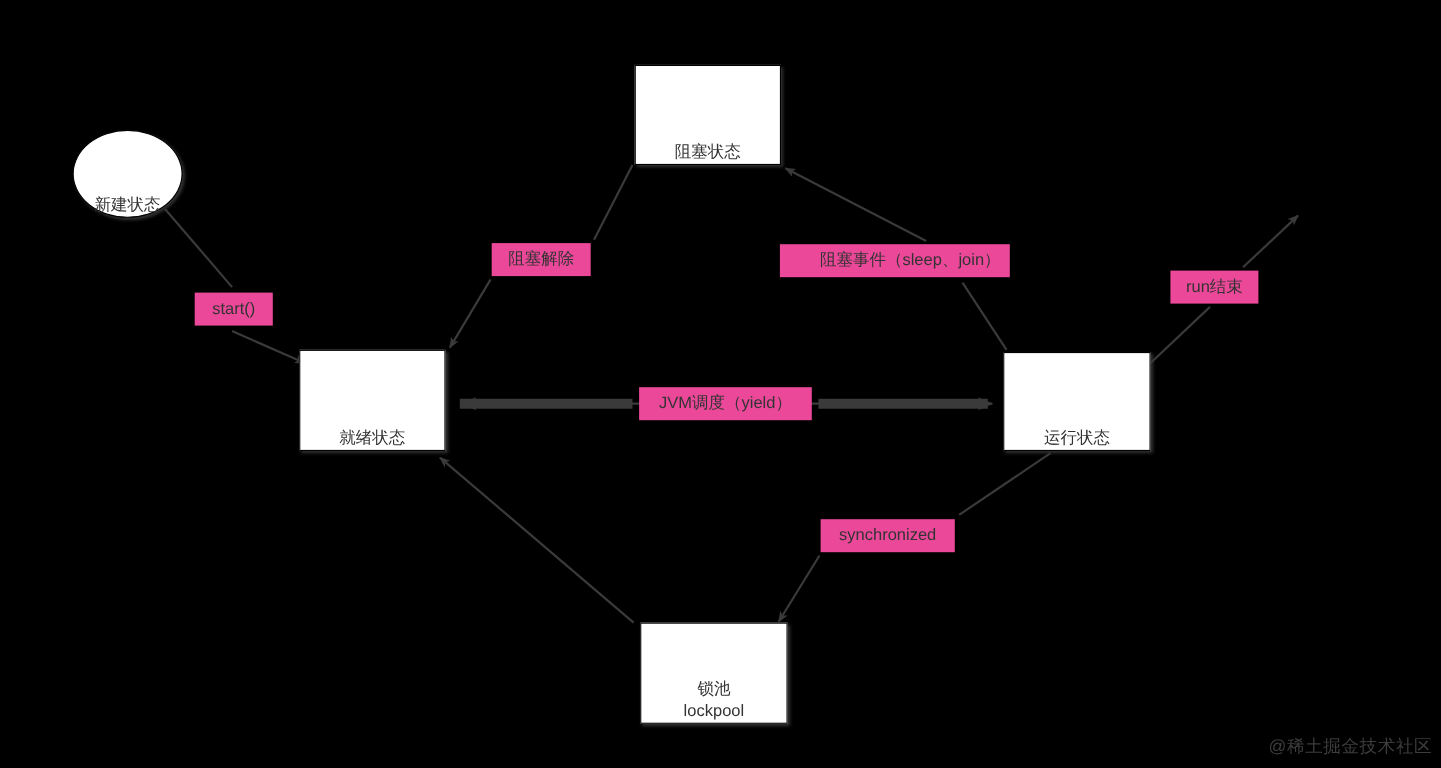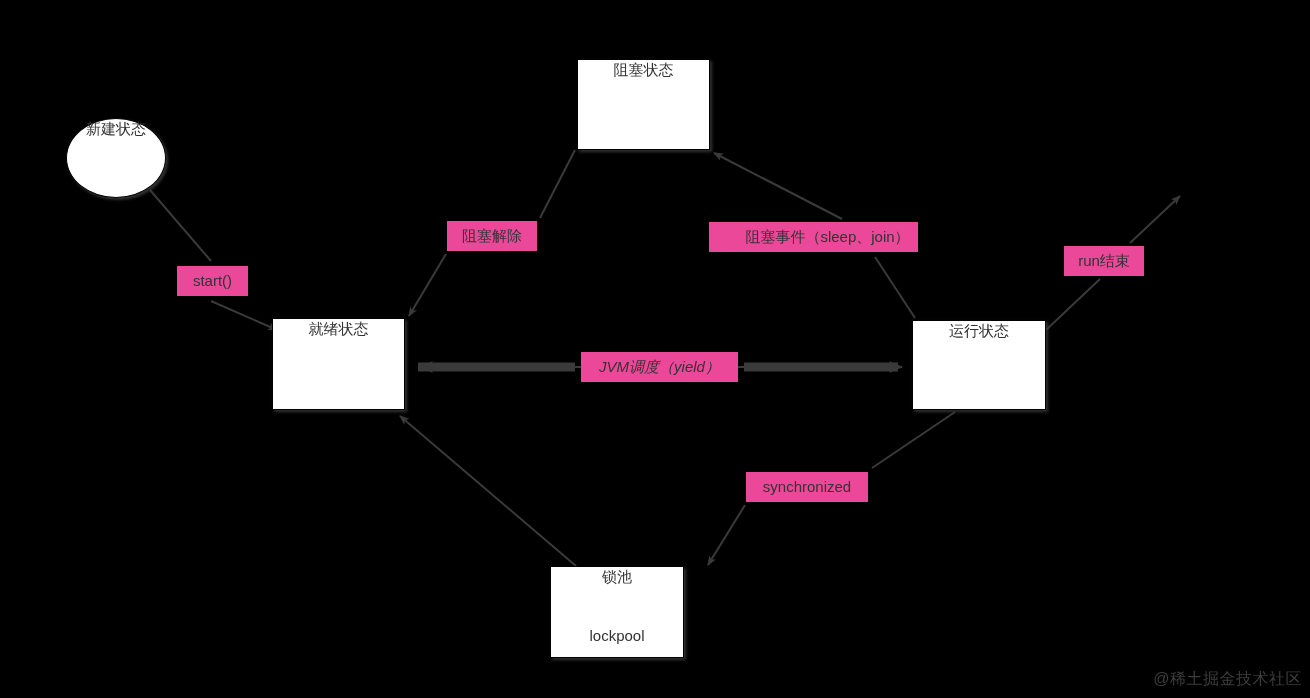--- a/index.html
+++ b/index.html
@@ -26,21 +26,21 @@
     width: 1310px;
     height: 698px;
   }
   .node {
     position: absolute;
     background: #ffffff;
     border: 1px solid #000000;
     box-sizing: border-box;
     display: flex;
     align-items: center;
-    justify-content: flex-start;
+    justify-content: flex-end;
     flex-direction: column;
     color: #333333;
     font-size: 15px;
     line-height: 1.35;
     box-shadow: 2px 2px 3px rgba(60,60,60,0.85);
     z-index: 3;
   }
   .node.ellipse {
     border-radius: 50%;
   }
@@ -134,32 +134,32 @@
 
 
   <div class="node" style="left:272px; top:318px; width:133px; height:92px;">
     <span>就绪状态</span>
   </div>
 
   <div class="node" style="left:912px; top:320px; width:134px; height:90px;">
     <span>运行状态</span>
   </div>
 
-  <div class="node" style="left:550px; top:566px; width:134px; height:92px;gap:39px;">
+  <div class="node" style="left:582px; top:566px; width:134px; height:92px;">
     <span>锁池</span>
     <span class="node-line2">lockpool</span>
   </div>
 
   <div class="edge-label" style="left:177px; top:266px; width:71px;">start()</div>
 
   <div class="edge-label" style="left:447px; top:221px; width:90px;">阻塞解除</div>
 
   <div class="edge-label" style="left:709px; top:222px; width:209px;padding-left:34px;">阻塞事件（sleep、join）</div>
 
   <div class="edge-label" style="left:1064px; top:246px; width:80px;">run结束</div>
 
-  <div class="edge-label" style="left:581px; top:352px; width:157px;font-style:italic;">JVM调度（yield）</div>
+  <div class="edge-label" style="left:581px; top:352px; width:157px;">JVM调度（yield）</div>
 
   <div class="edge-label" style="left:746px; top:472px; width:122px;">synchronized</div>
 
   <div class="watermark">@稀土掘金技术社区</div>
 
 </div>
 
 </body></html>

